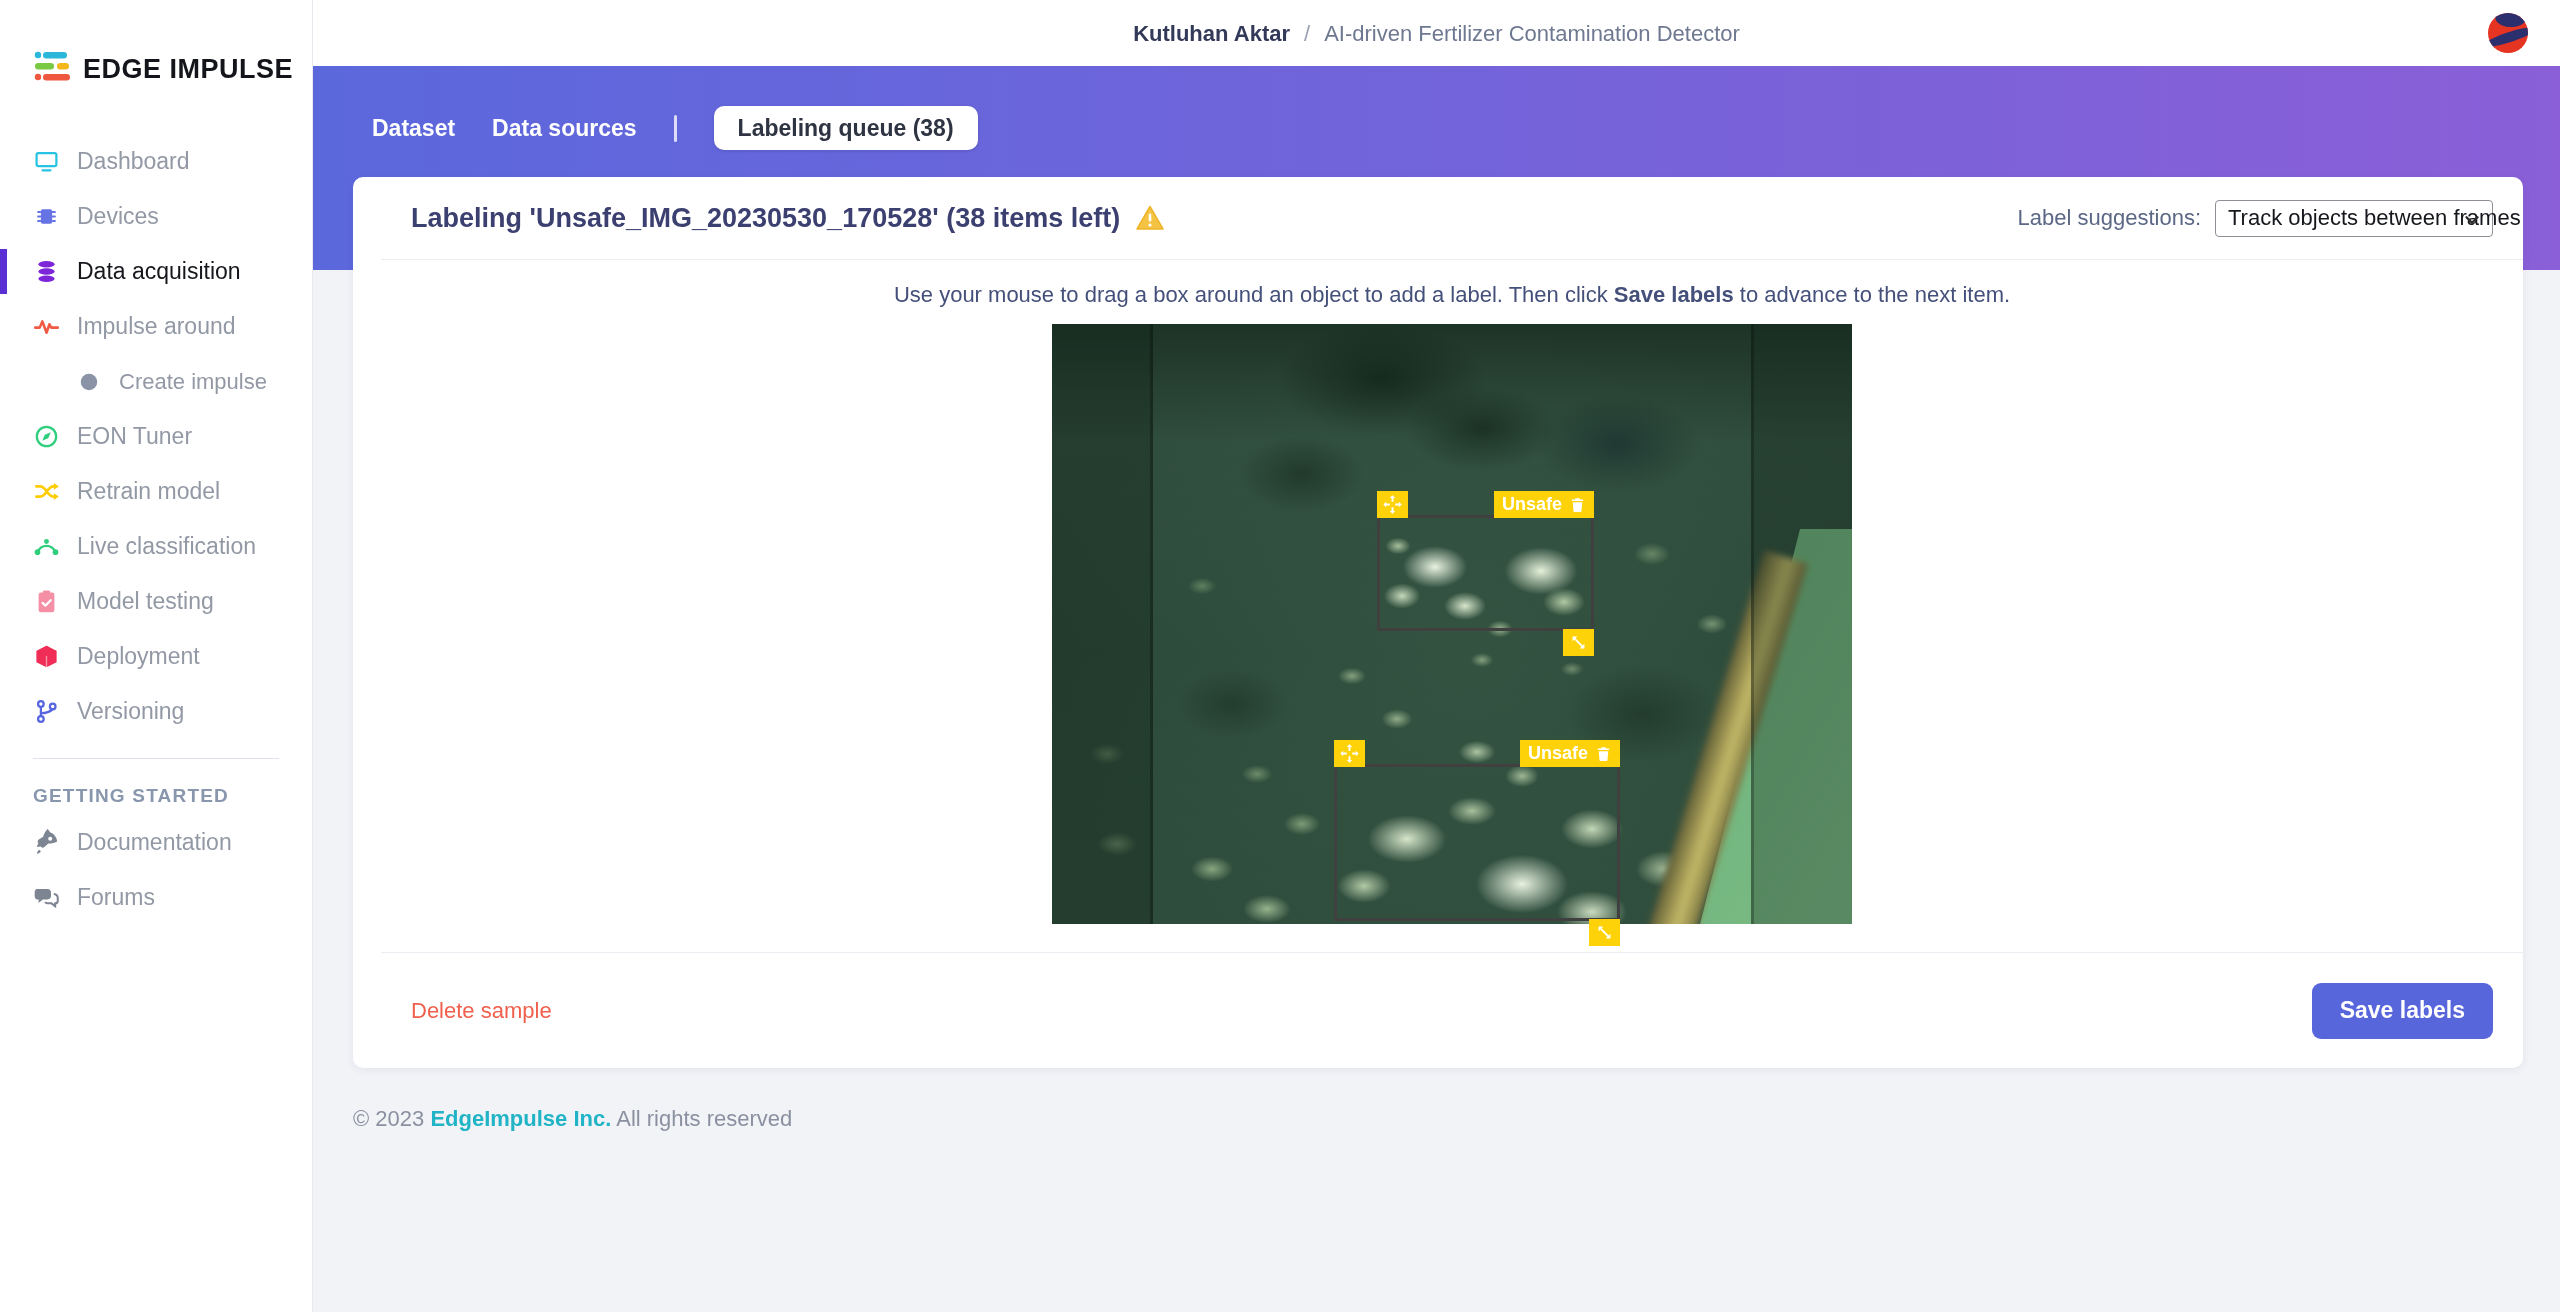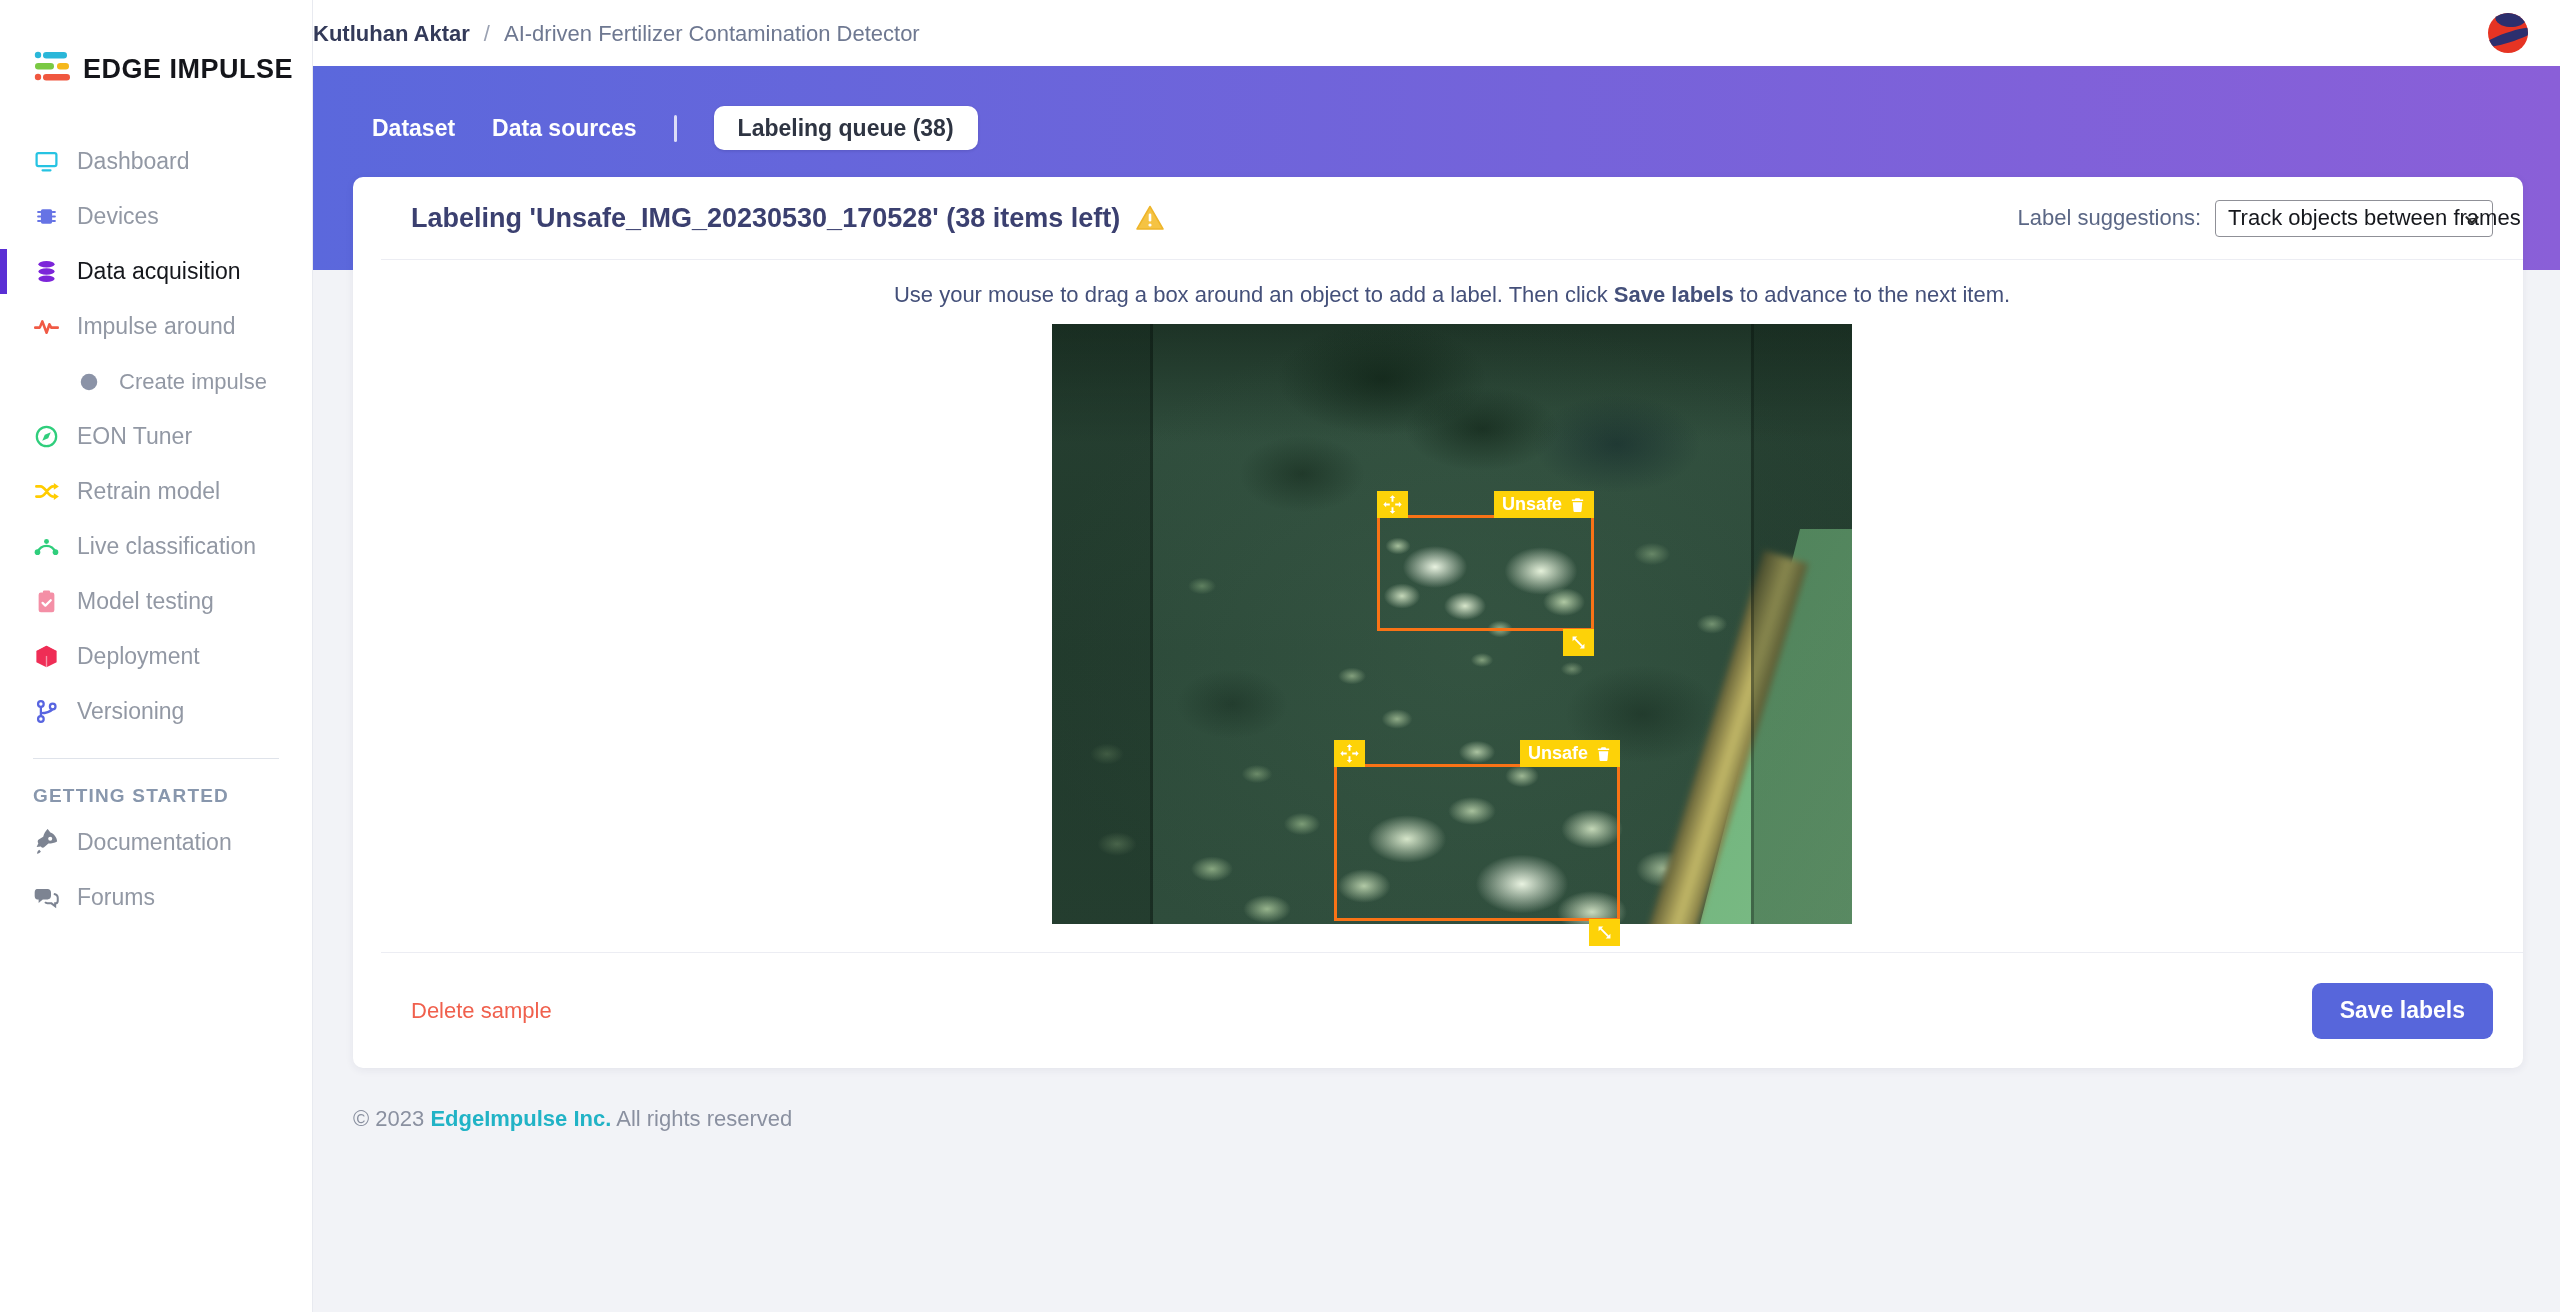--- a/index.html
+++ b/index.html
@@ -19,21 +19,21 @@
   .nav-item.sub { padding-left:75px; font-size:22px; }
   .nav-divider { border-top:1px solid #dfe3ea; margin:19px 33px 0 33px; }
   .nav-section { padding:26px 0 8px 33px; font-size:19px; font-weight:700; letter-spacing:1.2px; color:#8897ad; }
   .ic-dashboard { color:#26c3e2; } .ic-chip { color:#6673e5; } .ic-db { color:#7c25d9; }
   .ic-wave { color:#f05a45; } .ic-dot { color:#8b93a7; } .ic-compass { color:#2fce7c; }
   .ic-shuffle { color:#ffcc00; } .ic-nodes { color:#2fce7c; } .ic-clip { color:#f48fa6; }
   .ic-branch { color:#5865e0; } .ic-cube { color:#ef2d56; } .ic-gray { color:#7d8492; }
 
   
   .main { position:relative; flex:1; height:1312px; background:#f2f3f7; }
-  .topbar { position:relative; height:68px; background:#fff; display:flex; align-items:center; }
+  .topbar { position:relative; height:68px; background:#fff; display:flex; align-items:center; justify-content:center; }
   .breadcrumb { font-size:22px; display:flex; gap:14px; align-items:center; }
   .crumb-user { color:#333a59; font-weight:700; cursor:pointer; }
   .crumb-sep { color:#9aa1b2; }
   .crumb-project { color:#6e7891; cursor:pointer; }
   .avatar { position:absolute; right:32px; top:13px; width:40px; height:40px; border-radius:50%; background:#e63423; overflow:hidden; cursor:pointer; }
   .avatar::before { content:""; position:absolute; left:18%; top:-26%; width:80%; height:60%; background:#2c2f6e; border-radius:0 0 45% 45%; }
   .avatar::after { content:""; position:absolute; left:-10%; top:48%; width:130%; height:26%; background:#2c2f6e; border-radius:45%; transform:rotate(-18deg); }
 
   .banner { position:absolute; top:66px; left:0; right:0; height:204px; background:linear-gradient(90deg,#5b68dc,#8a5fd8); }
   .tabs { display:flex; align-items:center; gap:37px; padding:40px 0 0 59px; }
@@ -99,21 +99,21 @@
   }
   .green-corner { position:absolute; inset:0; background:linear-gradient(120deg,#4e9a63,#63ad74 45%,#7cbb85);
     clip-path:polygon(648px 600px,748px 205px,800px 205px,800px 600px); }
   .tan-band { position:absolute; left:638px; top:222px; width:46px; height:500px; transform:rotate(17deg);
     background:linear-gradient(90deg,#5e5c35,#a89e58 40%,#c3b968 58%,#7a7440); filter:blur(3px); }
   .photo::after { content:""; position:absolute; inset:0;
     background:linear-gradient(90deg, rgba(18,36,26,.38) 0, rgba(18,36,26,.38) 98px,
       rgba(8,20,14,.55) 98px, rgba(8,20,14,.55) 101px, rgba(0,0,0,0) 101px, rgba(0,0,0,0) 699px,
       rgba(8,20,14,.5) 699px, rgba(8,20,14,.5) 702px, rgba(18,36,26,.33) 702px, rgba(18,36,26,.33) 100%); }
 
-  .bbox { position:absolute; border:3px solid #f97316; cursor:move; }
+  .bbox { position:absolute; border:3px solid #404040; cursor:move; }
   .bbox1 { left:325px; top:191px; width:217px; height:116px; }
   .bbox2 { left:282px; top:440px; width:286px; height:157px; }
   .btab { position:absolute; background:#fdd208; display:flex; align-items:center; justify-content:center; }
   .btab.move { top:-27px; left:-3px; width:31px; height:27px; cursor:move; }
   .btab.labeltab { top:-27px; right:-3px; height:27px; padding:0 8px; gap:7px; color:#fff; font-size:18px; font-weight:700; cursor:pointer; }
   .btab.resize { bottom:-28px; right:-3px; width:31px; height:27px; cursor:nwse-resize; }
 
   .card-footer { display:flex; align-items:center; justify-content:space-between; height:116px; margin-top:28px; padding:0 30px; border-top:1px solid #ecedf3; }
   .delete-link { font-size:22px; color:#f0604d; cursor:pointer; }
   .save-btn { min-width:151px; height:56px; padding:0 28px; background:#5766db; border:none; border-radius:9px; color:#fff; font-size:23px; font-weight:700; font-family:inherit; cursor:pointer; }

